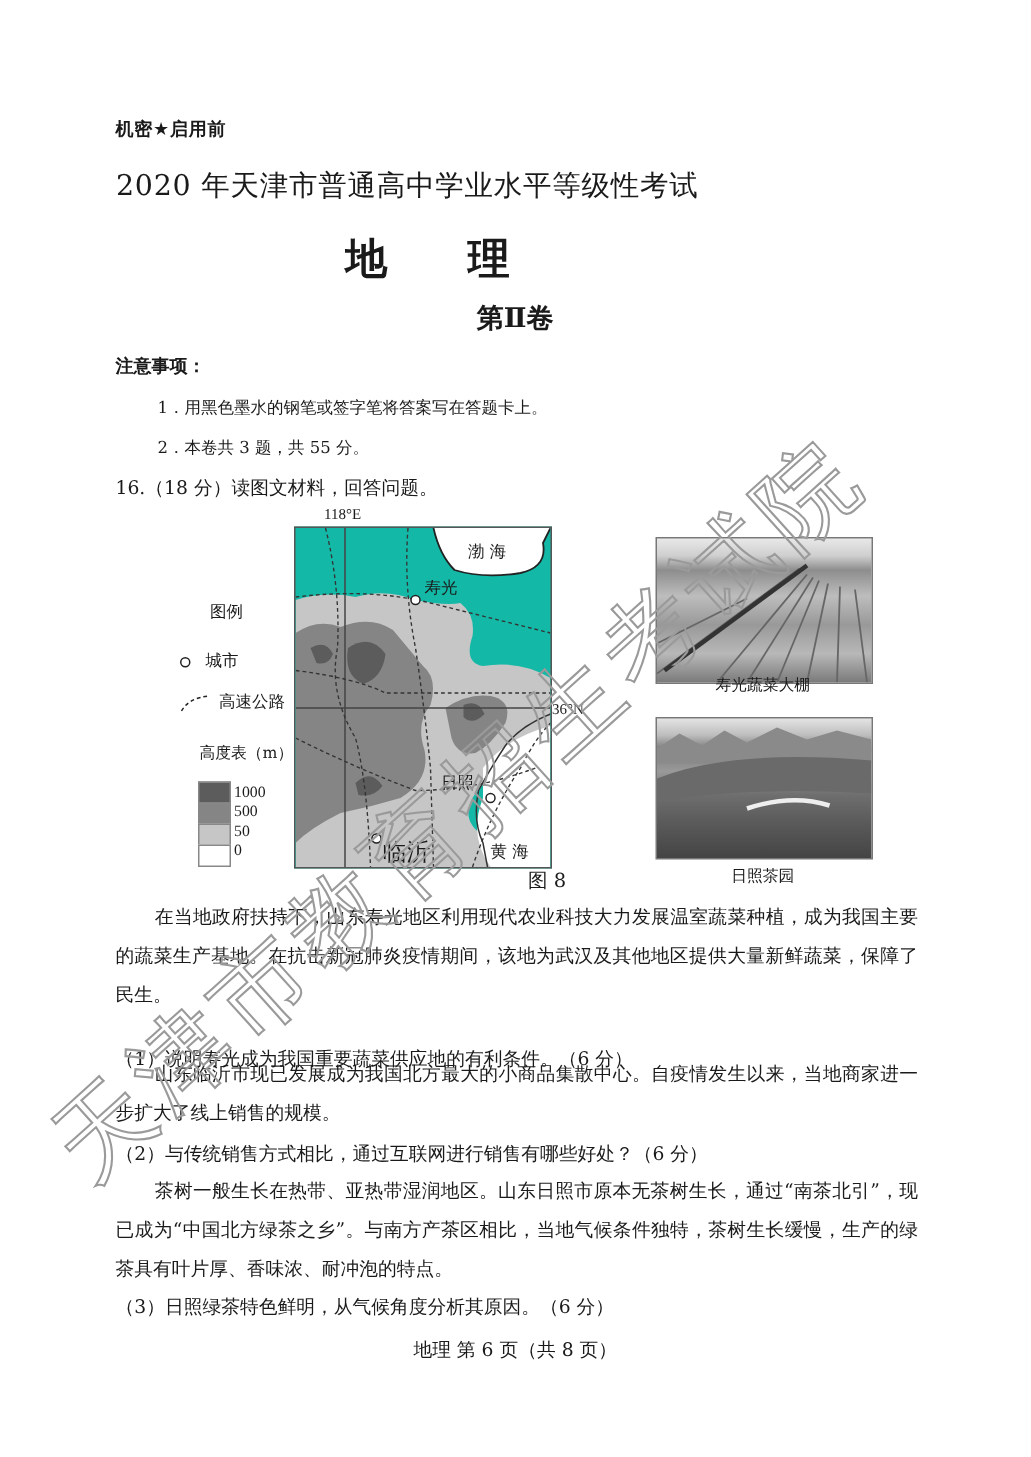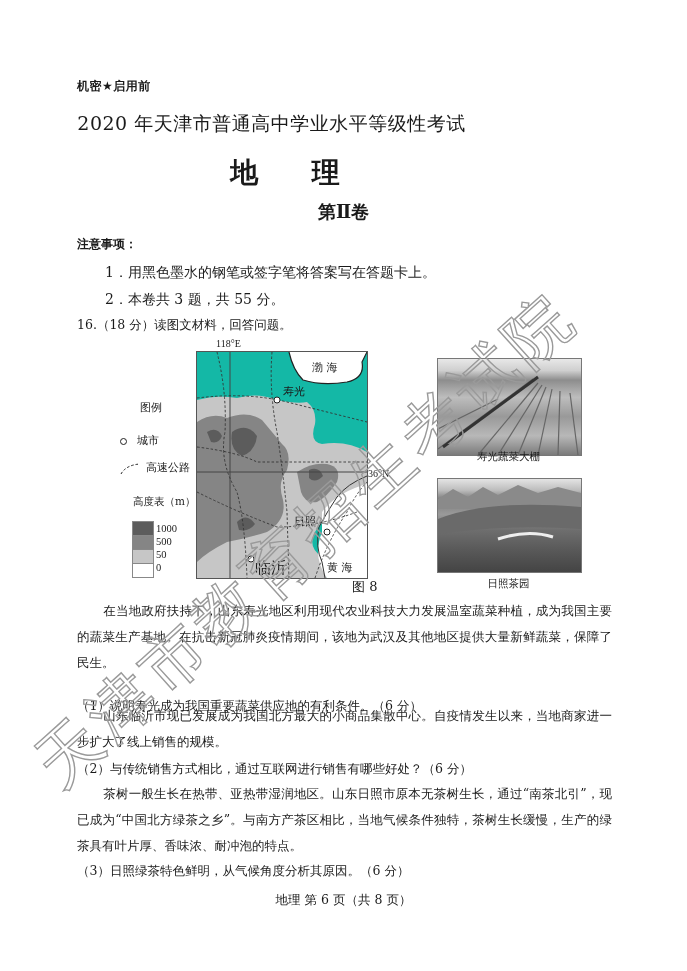--- a/index.html
+++ b/index.html
@@ -7,21 +7,21 @@
     width: 687px; height: 971px; position: relative; overflow: hidden;
     font-family: "DejaVu Serif", "Liberation Serif", serif;
     color: #1a1a1a;
   }
   .abs { position: absolute; }
   .confidential { left: 77px; top: 78px; font-size: 12px; font-weight: bold; font-family: "DejaVu Sans", sans-serif; letter-spacing: 0.5px; }
   .exam-title { left: 0; width: 543px; top: 111px; text-align: center; font-size: 19px; letter-spacing: 0.5px; }
   .subject-title { left: 0; width: 570px; top: 154px; text-align: center; font-size: 28px; font-weight: bold; letter-spacing: 22px; text-indent: 22px; font-family: "DejaVu Sans", sans-serif; }
   .volume-title { left: 0; width: 687px; top: 200px; text-align: center; font-size: 18px; font-weight: bold; }
   .notes-heading { left: 77px; top: 236px; font-size: 12px; font-weight: bold; font-family: "DejaVu Sans", sans-serif; }
-  .note-item { left: 105px; font-size: 14px; }
+  .note-item { left: 105px; font-size: 11px; }
   .q-line { left: 77px; top: 317px; font-size: 12.5px; }
 
   
   .legend { left: 110px; top: 395px; width: 90px; height: 185px; font-size: 11px; }
   .legend-title { position: absolute; left: 30px; top: 5px; }
   .legend-city { position: absolute; left: 10px; top: 38px; }
   .legend-road { position: absolute; left: 10px; top: 65px; }
   .legend-elev-title { position: absolute; left: 23px; top: 100px; font-size: 10.5px; }
   .swatch { position: absolute; left: 22px; width: 20px; height: 13px; border: 1px solid #888; }
   .elev-label { position: absolute; left: 46px; font-size: 10.5px; font-family: "Liberation Serif", serif; }

